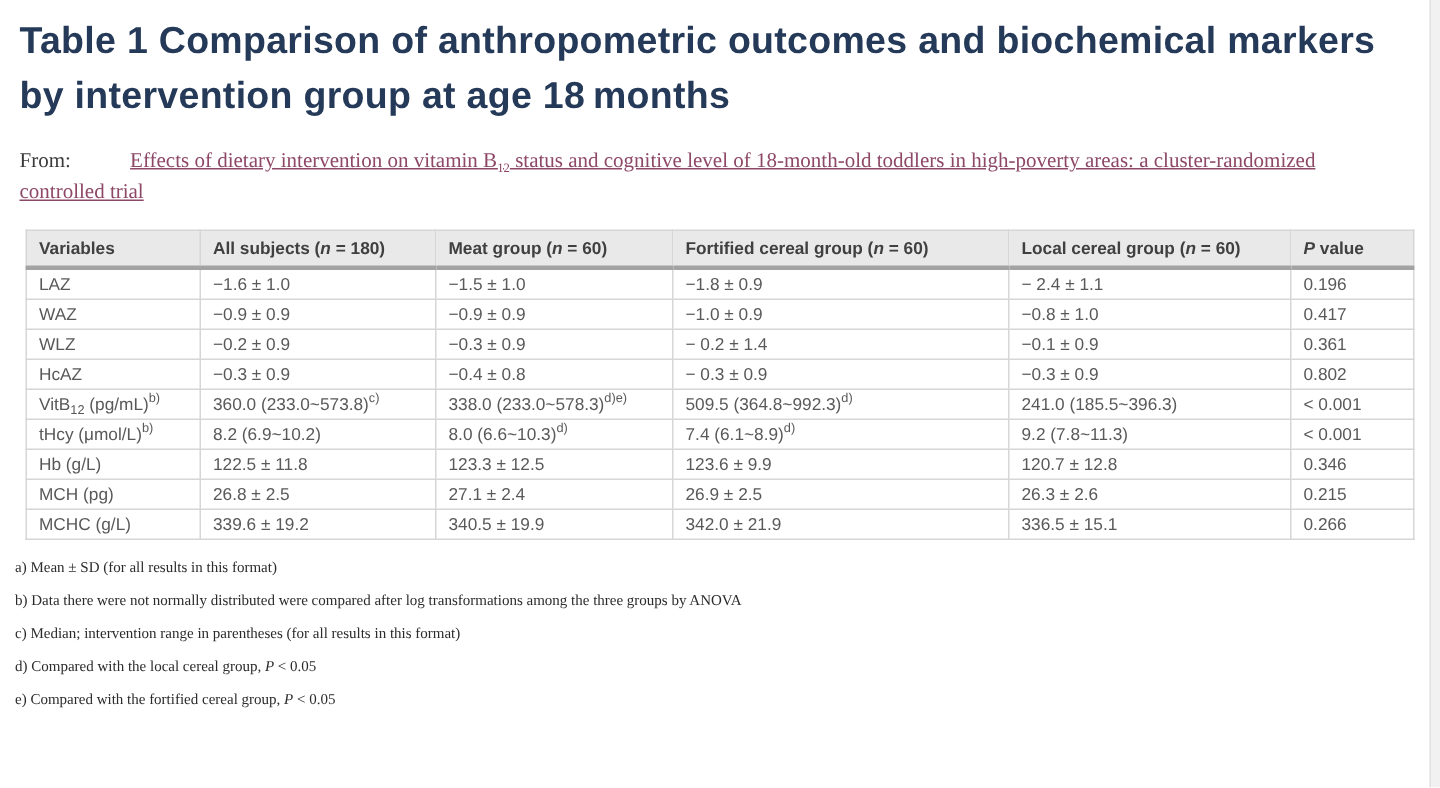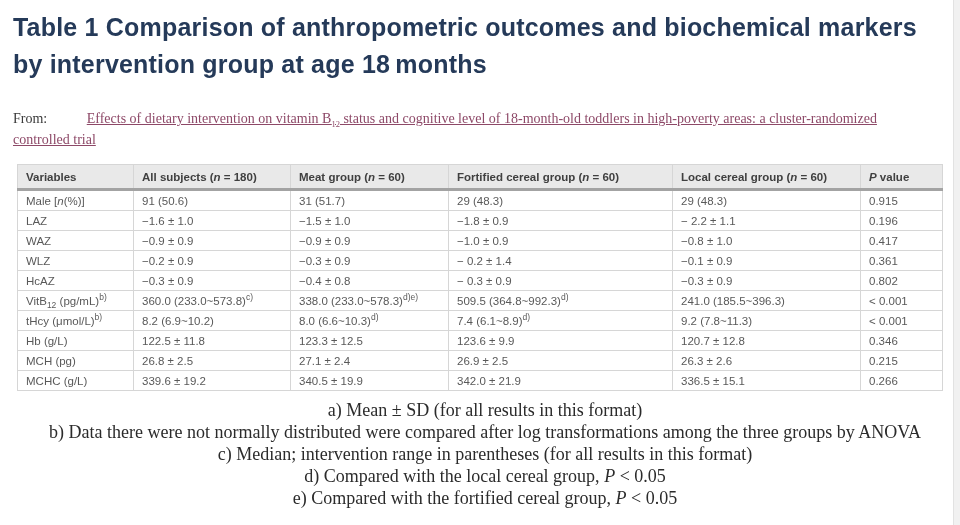--- a/index.html
+++ b/index.html
@@ -15,21 +15,21 @@
     position: absolute; top: 0; right: 0;
     width: 7px; height: 525px;
     background: #f1f1f1;
     border-left: 1px solid #e2e2e2;
   }
   .title {
     color: #253a59;
     font-size: 25px;
     font-weight: bold;
     line-height: 37px;
-    margin: 9px 14px 25px 13px;
+    margin: 9px 14px 14px 13px;
     width: 938px;
     letter-spacing: 0.2px;
   }
   .source {
     font-family: "Liberation Serif", serif;
     font-size: 14px;
     color: #3a3a3a;
     margin: 0 30px 0 13px;
     line-height: 21px;
   }
@@ -68,24 +68,23 @@
     font-weight: bold;
     border-bottom: 3px solid #a3a3a3;
     padding: 6px 8px 5px 8px;
   }
   tbody td { background: #ffffff; }
   sup { font-size: 8.5px; line-height: 0; vertical-align: super; }
   sub { font-size: 8.5px; line-height: 0; vertical-align: sub; }
   i { font-style: italic; }
   .footnotes {
     font-family: "Liberation Serif", serif;
-    font-size: 18px;
+    font-size: 10px;
     color: #2b2b2b;
     margin: 8px 0 0 10px;
-    text-align: center;
   }
   .footnotes .fn { line-height: 22px; }
 </style>
 </head>
 <body>
 
 <div class="title">Table 1 Comparison of anthropometric outcomes and biochemical markers by intervention group at age 18 months</div>
 
 <p class="source"><span>From:</span> <a href="#">Effects of dietary intervention on vitamin B<sub>12</sub> status and cognitive level of 18-month-old toddlers in high-poverty areas: a cluster-randomized controlled trial</a></p>
 
@@ -103,33 +102,25 @@
         <th>Variables</th>
         <th>All subjects (<i>n</i> = 180)</th>
         <th>Meat group (<i>n</i> = 60)</th>
         <th>Fortified cereal group (<i>n</i> = 60)</th>
         <th>Local cereal group (<i>n</i> = 60)</th>
         <th><i>P</i> value</th>
       </tr>
   </thead>
   <tbody>
       <tr>
-        <td>Male [<i>n</i>(%)]</td>
-        <td>91 (50.6)</td>
-        <td>31 (51.7)</td>
-        <td>29 (48.3)</td>
-        <td>29 (48.3)</td>
-        <td>0.915</td>
-      </tr>
-      <tr>
         <td>LAZ</td>
         <td>−1.6 ± 1.0</td>
         <td>−1.5 ± 1.0</td>
         <td>−1.8 ± 0.9</td>
-        <td>− 2.2 ± 1.1</td>
+        <td>− 2.4 ± 1.1</td>
         <td>0.196</td>
       </tr>
       <tr>
         <td>WAZ</td>
         <td>−0.9 ± 0.9</td>
         <td>−0.9 ± 0.9</td>
         <td>−1.0 ± 0.9</td>
         <td>−0.8 ± 1.0</td>
         <td>0.417</td>
       </tr>

